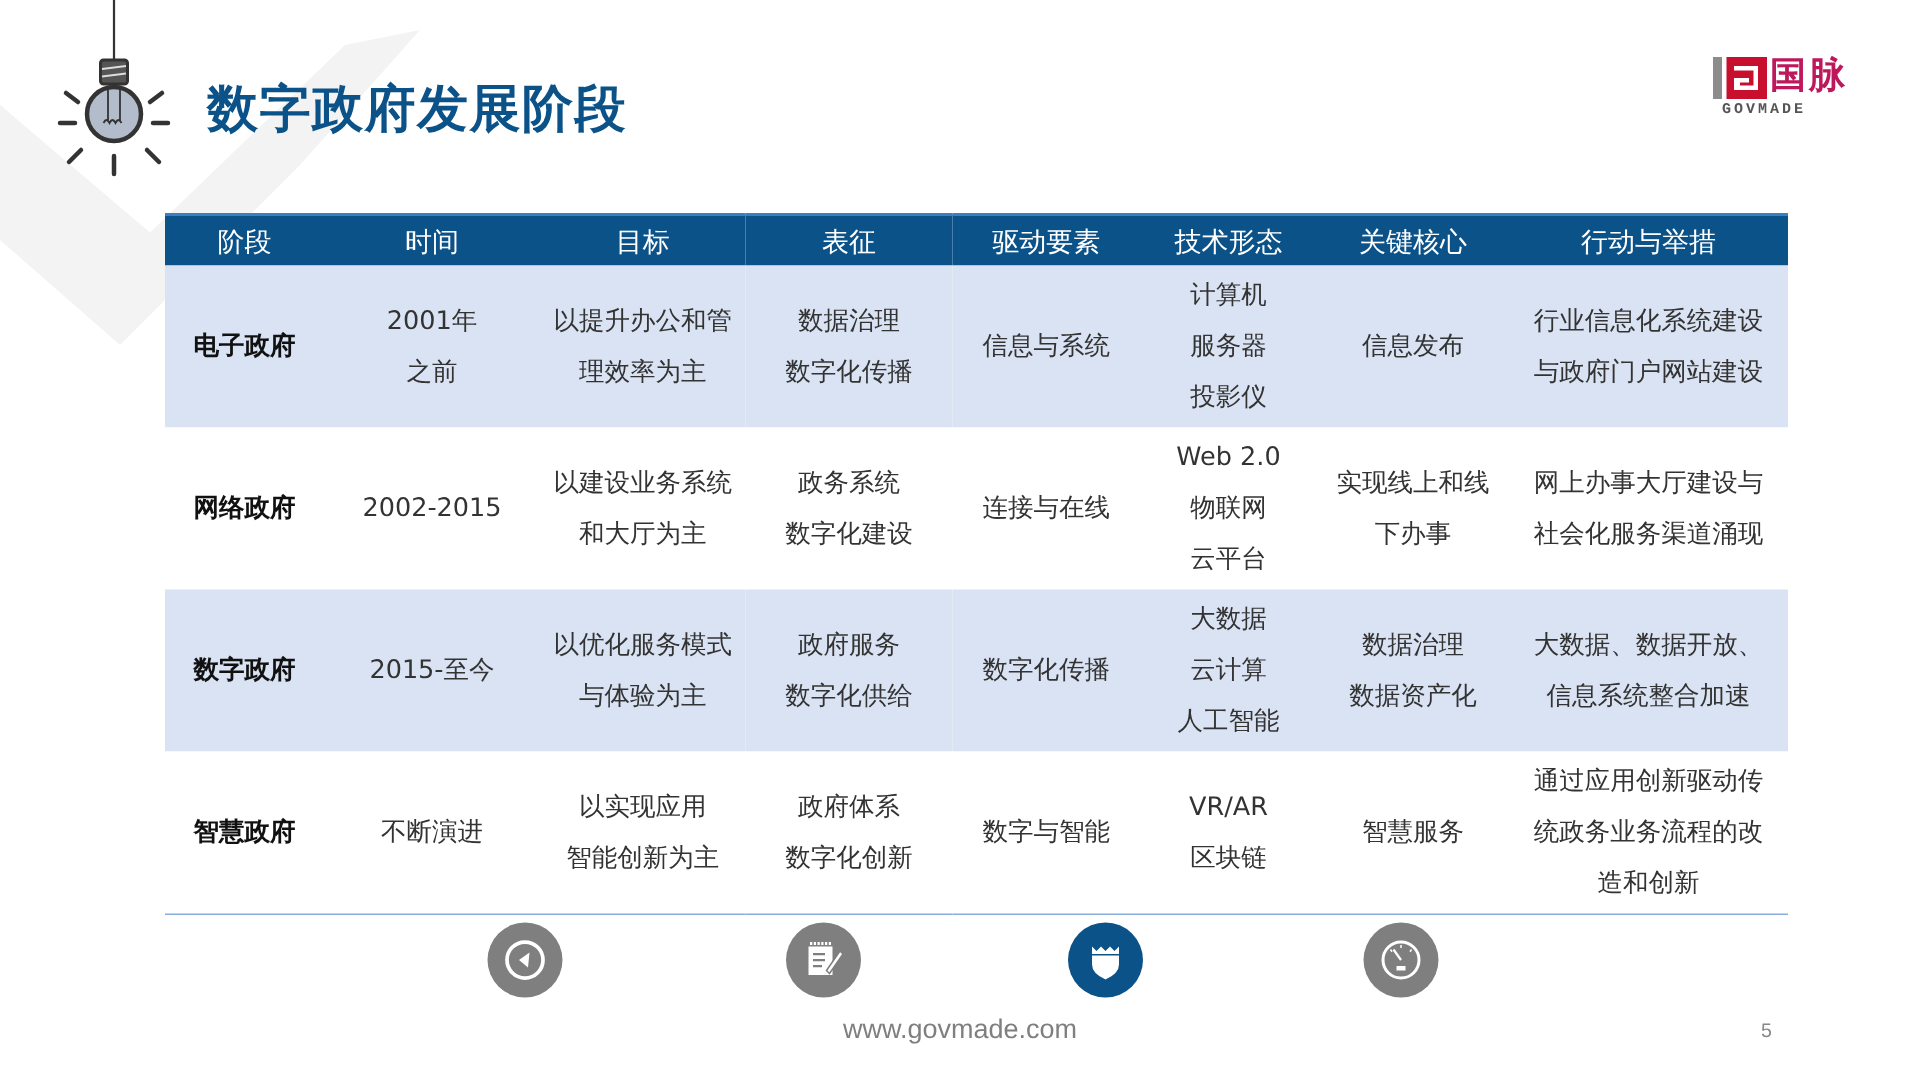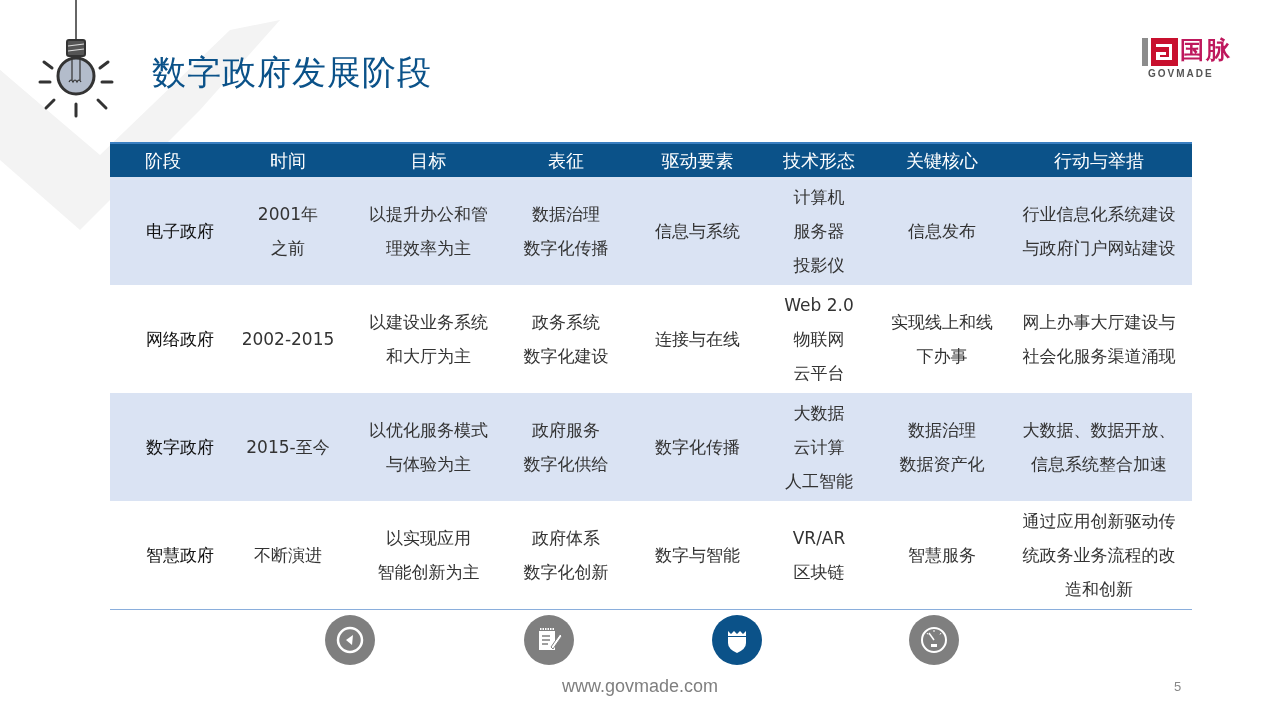--- a/index.html
+++ b/index.html
@@ -4,47 +4,47 @@
 <style>
   * { box-sizing: border-box; margin: 0; padding: 0; }
   html, body { width: 1280px; height: 720px; overflow: hidden; background: #ffffff; }
   body { position: relative; font-family: "DejaVu Sans", "Liberation Sans", sans-serif; color: #333333; }
 
   .bg-chevron { position: absolute; left: 0; top: 0; width: 300px; height: 420px; pointer-events: none; }
 
   .bulb { position: absolute; left: 36px; top: 0; width: 80px; height: 120px; }
 
   .page-title {
-    position: absolute; left: 152px; top: 50px;
-    font-size: 34px; font-weight: normal; color: #0b5289; letter-spacing: 1px;
+    position: absolute; left: 138px; top: 50px;
+    font-size: 34px; font-weight: bold; color: #0b5289; letter-spacing: 1px;
     font-family: "DejaVu Sans", sans-serif;
   }
 
   .logo { position: absolute; left: 1142px; top: 36px; width: 110px; height: 50px; }
   .logo .mark { position: absolute; left: 0; top: 2px; width: 38px; height: 28px; }
   .logo .cn { position: absolute; left: 38px; top: -2px; font-size: 24px; font-weight: bold; color: #be185d; font-family: "DejaVu Serif", serif; letter-spacing: 2px; }
-  .logo .en { position: absolute; left: 6px; top: 32px; font-size: 10px; font-weight: bold; color: #555; letter-spacing: 2px; font-family: Liberation Sans, sans-serif; text-align: right; }
+  .logo .en { position: absolute; left: 6px; top: 32px; font-size: 10px; font-weight: bold; color: #555; letter-spacing: 2px; font-family: Liberation Mono, monospace; text-align: right; }
 
   .table-wrap { position: absolute; left: 110px; top: 142px; width: 1082px; }
   table { border-collapse: collapse; width: 1082px; table-layout: fixed; }
   thead th {
     background: #0b5289; color: #ffffff; height: 34px; font-weight: normal;
     font-size: 18px; text-align: center; border-top: 2px solid #3a7fc1;
     font-family: "DejaVu Sans", sans-serif;
     margin-top: 39px;
   }
   tbody td {
     text-align: center; vertical-align: middle; font-size: 17px; line-height: 34px;
     color: #333333; height: 108px; padding: 0 2px;
     font-family: "DejaVu Sans", sans-serif;
   }
   tbody tr.shade td { background: #dae3f3; }
   tbody tr.plain td { background: #ffffff; }
   tbody tr:last-child td { border-bottom: 1.5px solid #8aaedc; }
-  td.stage { font-weight: normal; color: #111111; text-align: right; }
+  td.stage { font-weight: bold; color: #111111; }
   td .ln { display: block; white-space: nowrap; }
 
   .icons-row { position: absolute; top: 615px; left: 0; width: 1280px; height: 50px; }
   .circle-icon { position: absolute; width: 50px; height: 50px; border-radius: 50%; background: #7f7f7f; display: flex; align-items: center; justify-content: center; cursor: pointer; }
   .circle-icon.active { background: #0b5289; }
 
   .footer-url { position: absolute; left: 0; width: 1280px; top: 676px; text-align: center; font-size: 18px; color: #7f7f7f; font-family: "Liberation Sans", sans-serif; }
   .page-num { position: absolute; left: 1174px; top: 679px; font-size: 13px; color: #888888; font-family: "Liberation Sans", sans-serif; }
 </style>
 </head>

